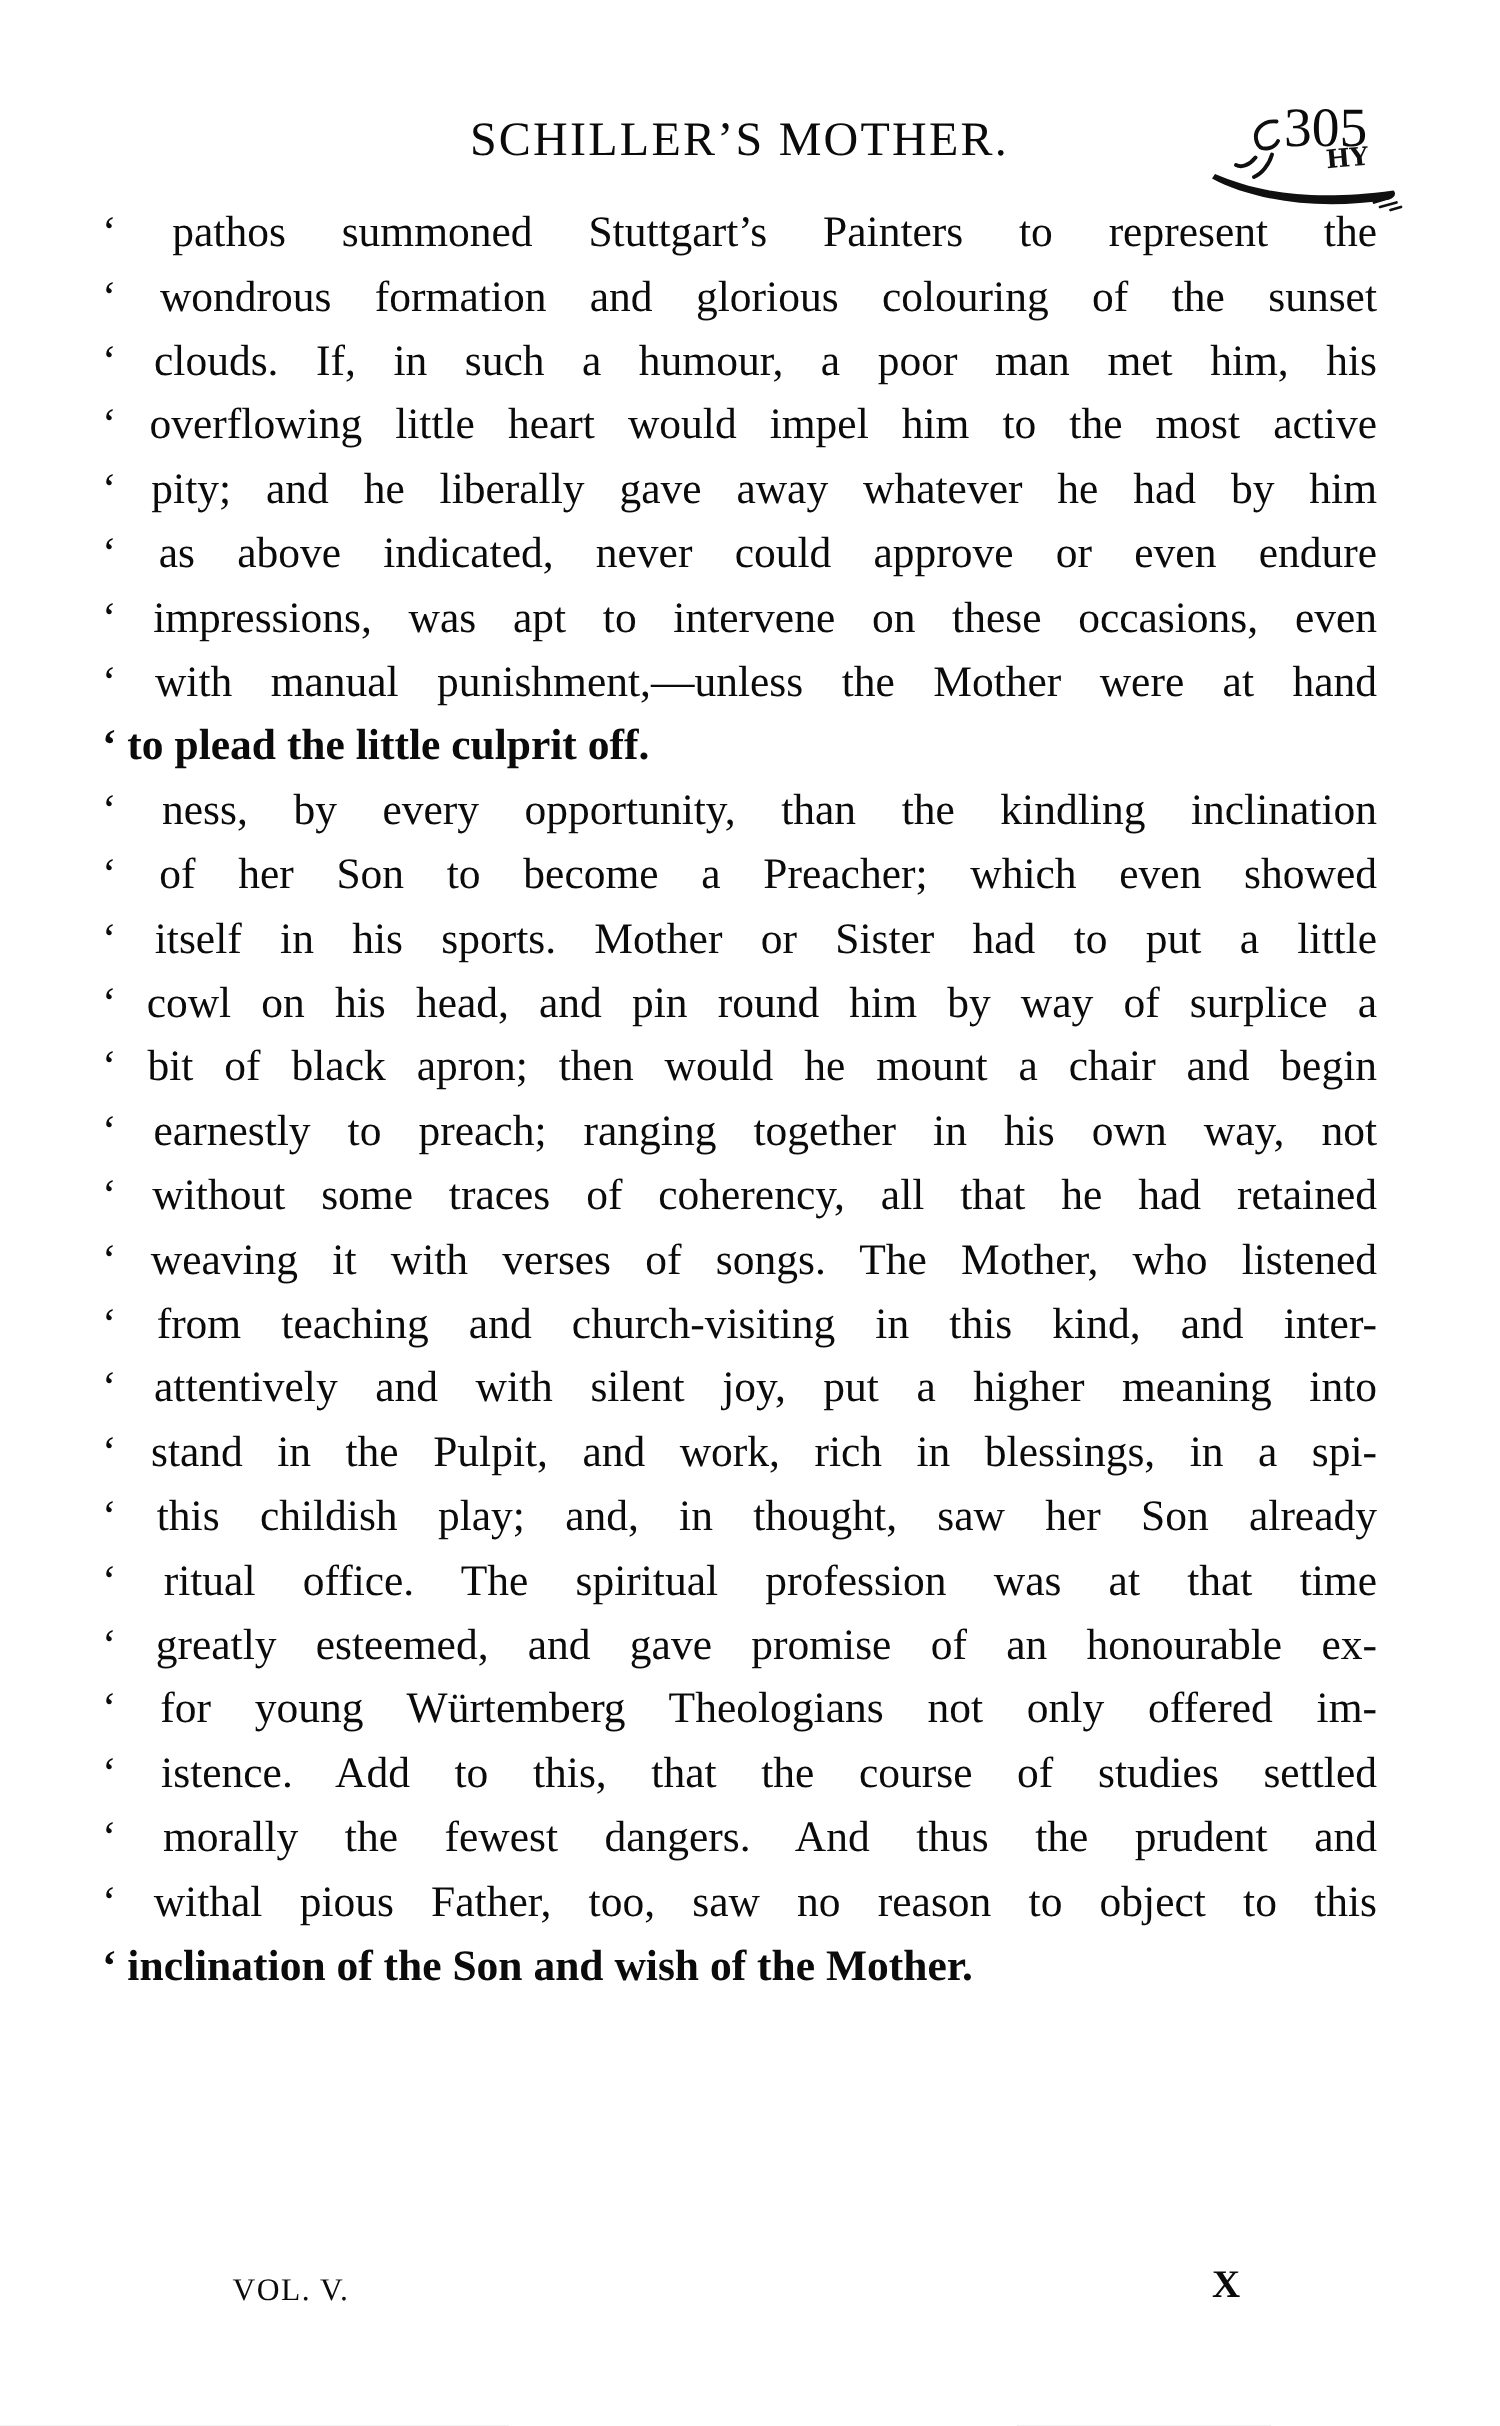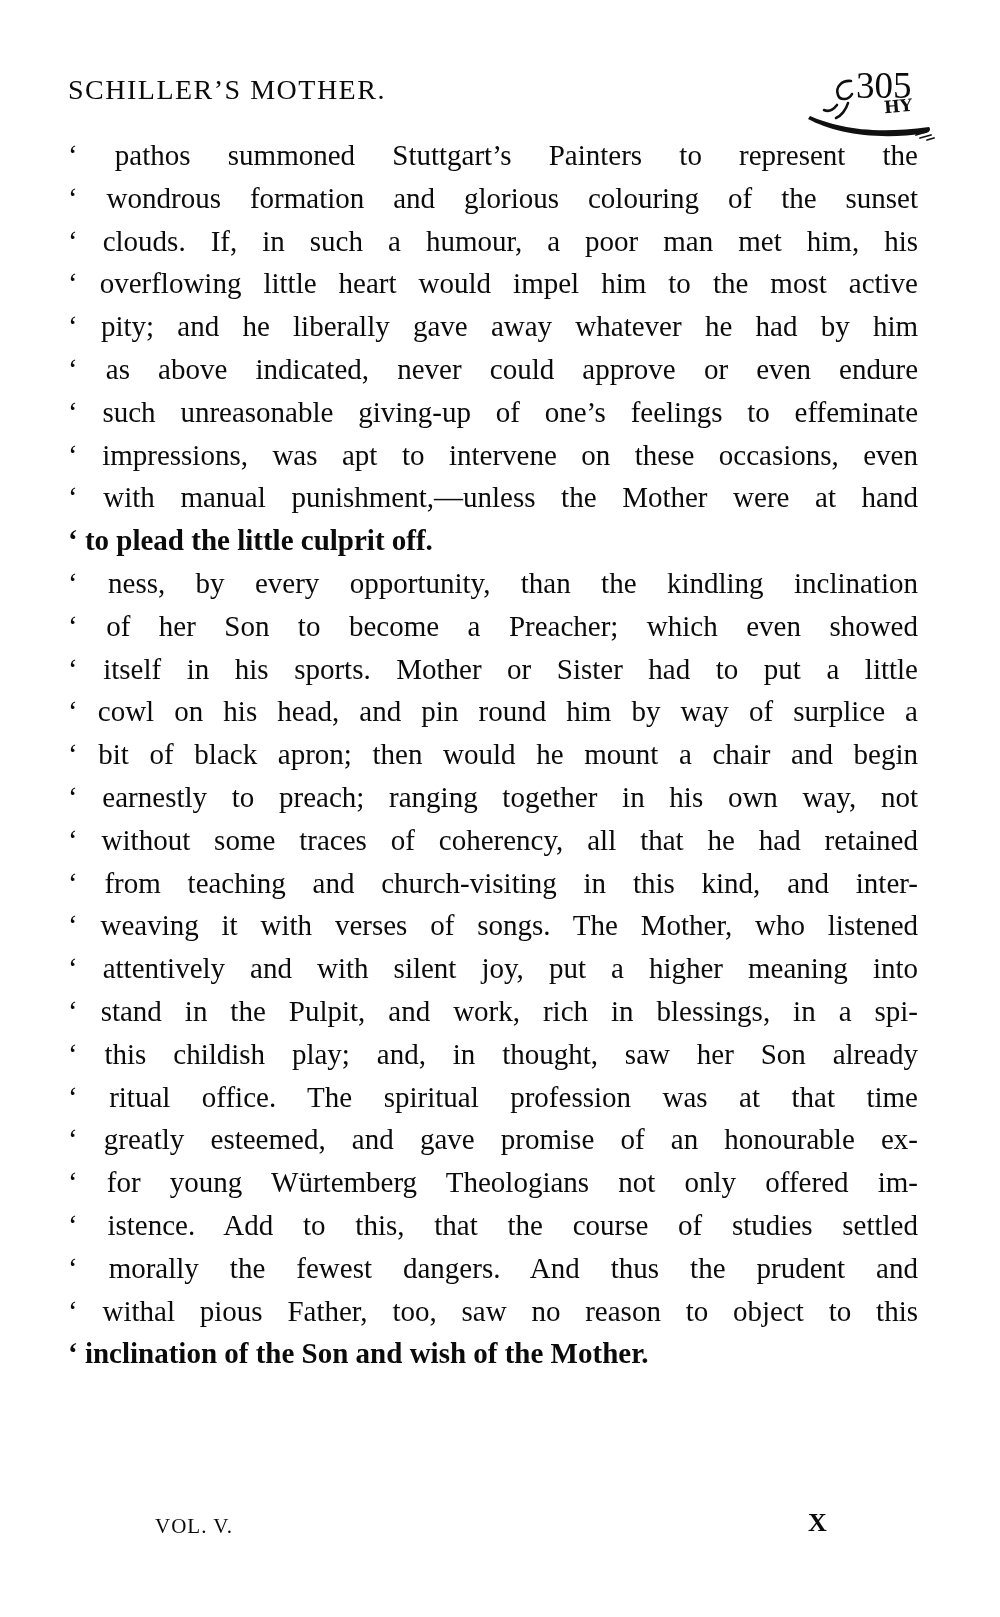--- a/index.html
+++ b/index.html
@@ -8,22 +8,22 @@
     width:1000px; height:1617px;
     background:#ffffff;
     font-family:"Liberation Serif", serif;
     color:#0b0b0b;
     overflow:hidden;
     margin:0 auto;
   }
   
   .running-head {
     position:absolute; top:74px; left:68px; width:850px;
-    text-align:left;
-    font-size:28px; letter-spacing:1.5px;
+    text-align:center;
+    font-size:32px; letter-spacing:1.5px;
     font-weight:normal;
   }
   .page-number {
     position:absolute; top:64px; left:856px;
     font-size:37px;
   }
   
   .ink-marks {
     position:absolute; left:798px; top:56px; width:145px; height:90px;
     pointer-events:none;
@@ -78,33 +78,32 @@
     <span class="ink-note">HY</span>
   </div>
 
   <div class="body-text">
     <div class="line">‘ pathos summoned Stuttgart’s Painters to represent the</div>
     <div class="line">‘ wondrous formation and glorious colouring of the sunset</div>
     <div class="line">‘ clouds. If, in such a humour, a poor man met him, his</div>
     <div class="line">‘ overflowing little heart would impel him to the most active</div>
     <div class="line">‘ pity; and he liberally gave away whatever he had by him</div>
     <div class="line">‘ as above indicated, never could approve or even endure</div>
-    <div class="line">‘ such unreasonable giving-up of one’s feelings to effeminate</div>
     <div class="line">‘ impressions, was apt to intervene on these occasions, even</div>
     <div class="line">‘ with manual punishment,—unless the Mother were at hand</div>
     <div class="line flush">‘ to plead the little culprit off.</div>
     <div class="line">‘ ness, by every opportunity, than the kindling inclination</div>
     <div class="line">‘ of her Son to become a Preacher; which even showed</div>
     <div class="line">‘ itself in his sports. Mother or Sister had to put a little</div>
     <div class="line">‘ cowl on his head, and pin round him by way of surplice a</div>
     <div class="line">‘ bit of black apron; then would he mount a chair and begin</div>
     <div class="line">‘ earnestly to preach; ranging together in his own way, not</div>
     <div class="line">‘ without some traces of coherency, all that he had retained</div>
+    <div class="line">‘ weaving it with verses of songs. The Mother, who listened</div>
     <div class="line">‘ from teaching and church-visiting in this kind, and inter-</div>
-    <div class="line">‘ weaving it with verses of songs. The Mother, who listened</div>
     <div class="line">‘ attentively and with silent joy, put a higher meaning into</div>
     <div class="line">‘ stand in the Pulpit, and work, rich in blessings, in a spi-</div>
     <div class="line">‘ this childish play; and, in thought, saw her Son already</div>
     <div class="line">‘ ritual office. The spiritual profession was at that time</div>
     <div class="line">‘ greatly esteemed, and gave promise of an honourable ex-</div>
     <div class="line">‘ for young Würtemberg Theologians not only offered im-</div>
     <div class="line">‘ istence. Add to this, that the course of studies settled</div>
     <div class="line">‘ morally the fewest dangers. And thus the prudent and</div>
     <div class="line">‘ withal pious Father, too, saw no reason to object to this</div>
     <div class="line flush">‘ inclination of the Son and wish of the Mother.</div>

